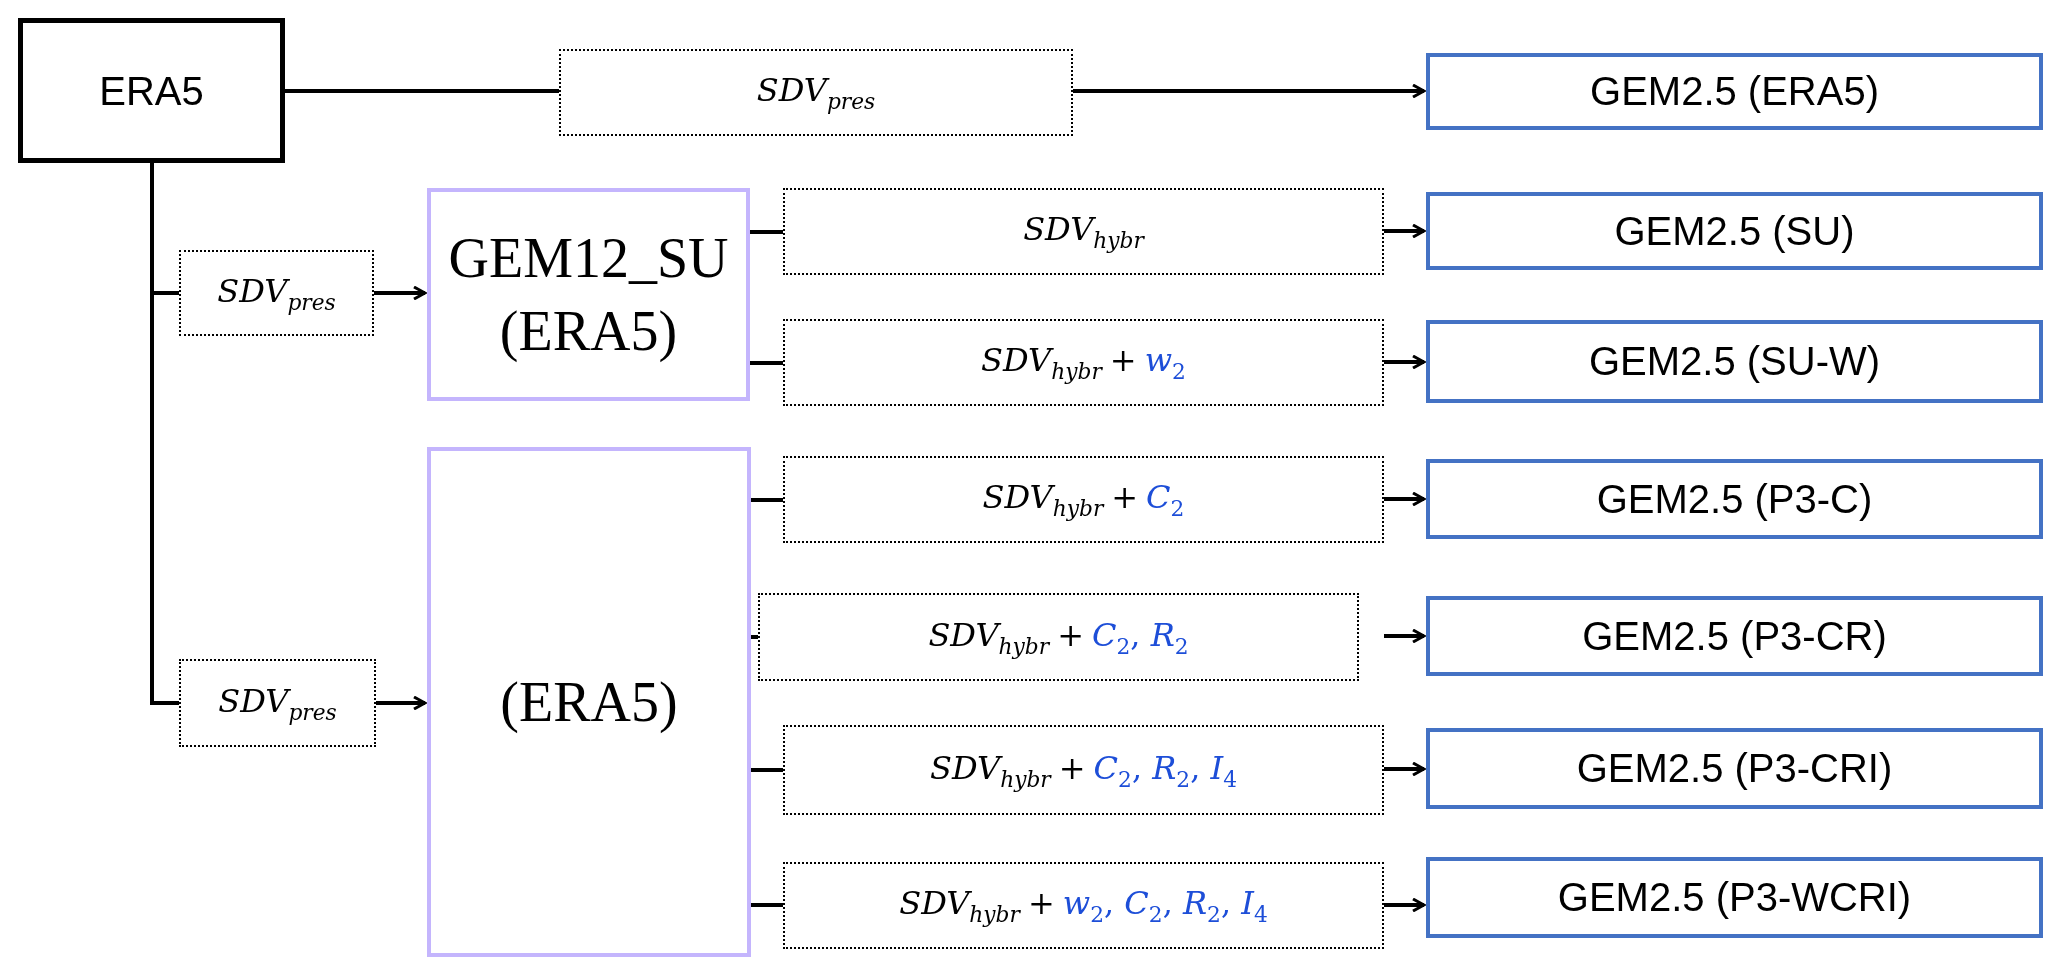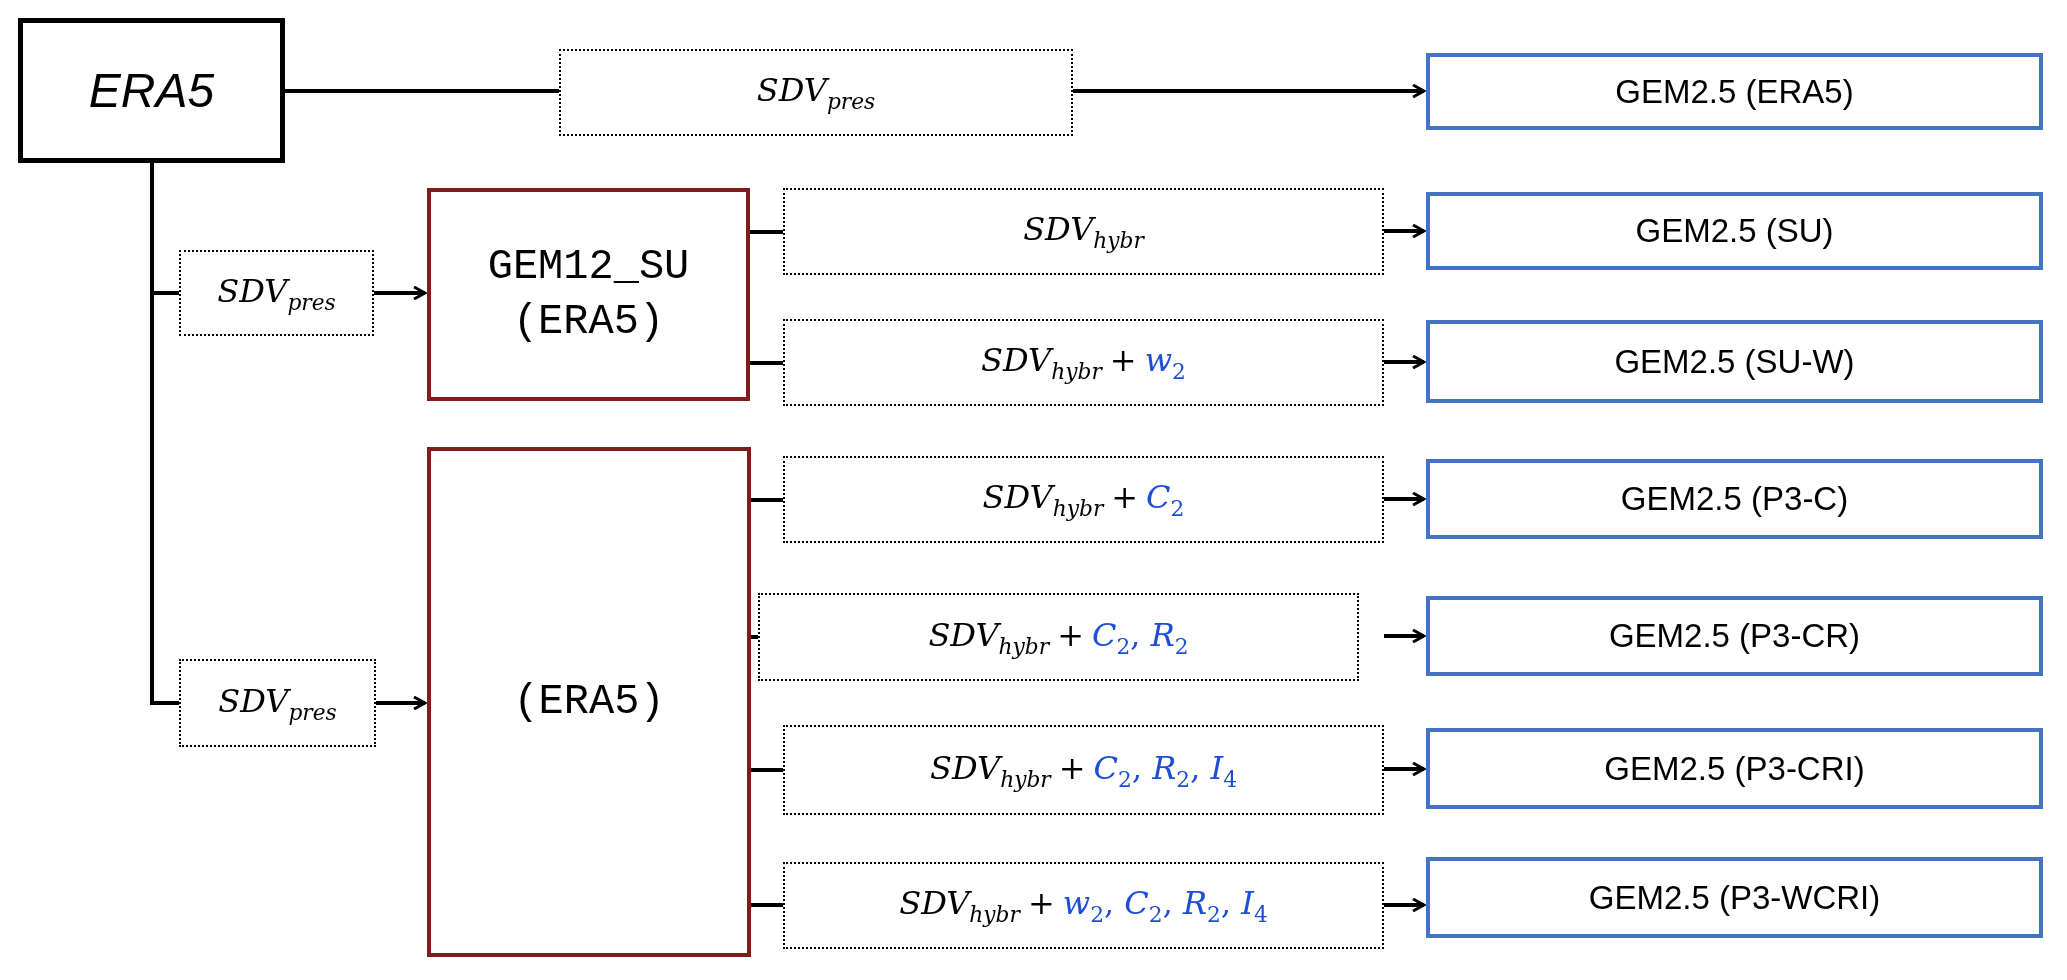--- a/index.html
+++ b/index.html
@@ -1,20 +1,20 @@
 <!DOCTYPE html>
 <html><head>
 <meta charset="utf-8">
 <style>
   html, body { margin: 0; padding: 0; background: #ffffff; }
   #canvas { position: relative; width: 2067px; height: 980px; background: #ffffff; overflow: hidden; }
   .box { position: absolute; box-sizing: border-box; display: flex; align-items: center; justify-content: center; text-align: center; background: #fff; }
-  .src { border: 5px solid #000; font-family: "Liberation Sans", sans-serif; font-size: 48px; line-height: 1.25; flex-direction: column; font-style: italic; }
-  .green { border: 4px solid #7f1d1d; font-family: Liberation Mono, monospace; font-size: 42px; line-height: 1.3; flex-direction: column; }
-  .blue { border: 4px solid #4472C4; font-family: "Liberation Sans", sans-serif; font-size: 33px; }
+  .src { border: 5px solid #000; font-family: "Liberation Sans", sans-serif; font-size: 40px; line-height: 1.25; flex-direction: column; }
+  .green { border: 4px solid #c4b5fd; font-family: Liberation Serif, serif; font-size: 56px; line-height: 1.3; flex-direction: column; }
+  .blue { border: 4px solid #4472C4; font-family: "Liberation Sans", sans-serif; font-size: 40px; }
   .dotted { border: 2px dotted #000; font-family: "DejaVu Serif", serif; font-style: italic; font-size: 32px; white-space: nowrap; }
   .dotted sub { font-size: 0.68em; vertical-align: -0.35em; }
   .red { color: #1d4ed8; }
   .op { font-style: normal; margin: 0 0.25em; }
   .comma { font-style: normal; }
   svg#wires { position: absolute; left: 0; top: 0; }
 </style>
 </head>
 <body>
 

